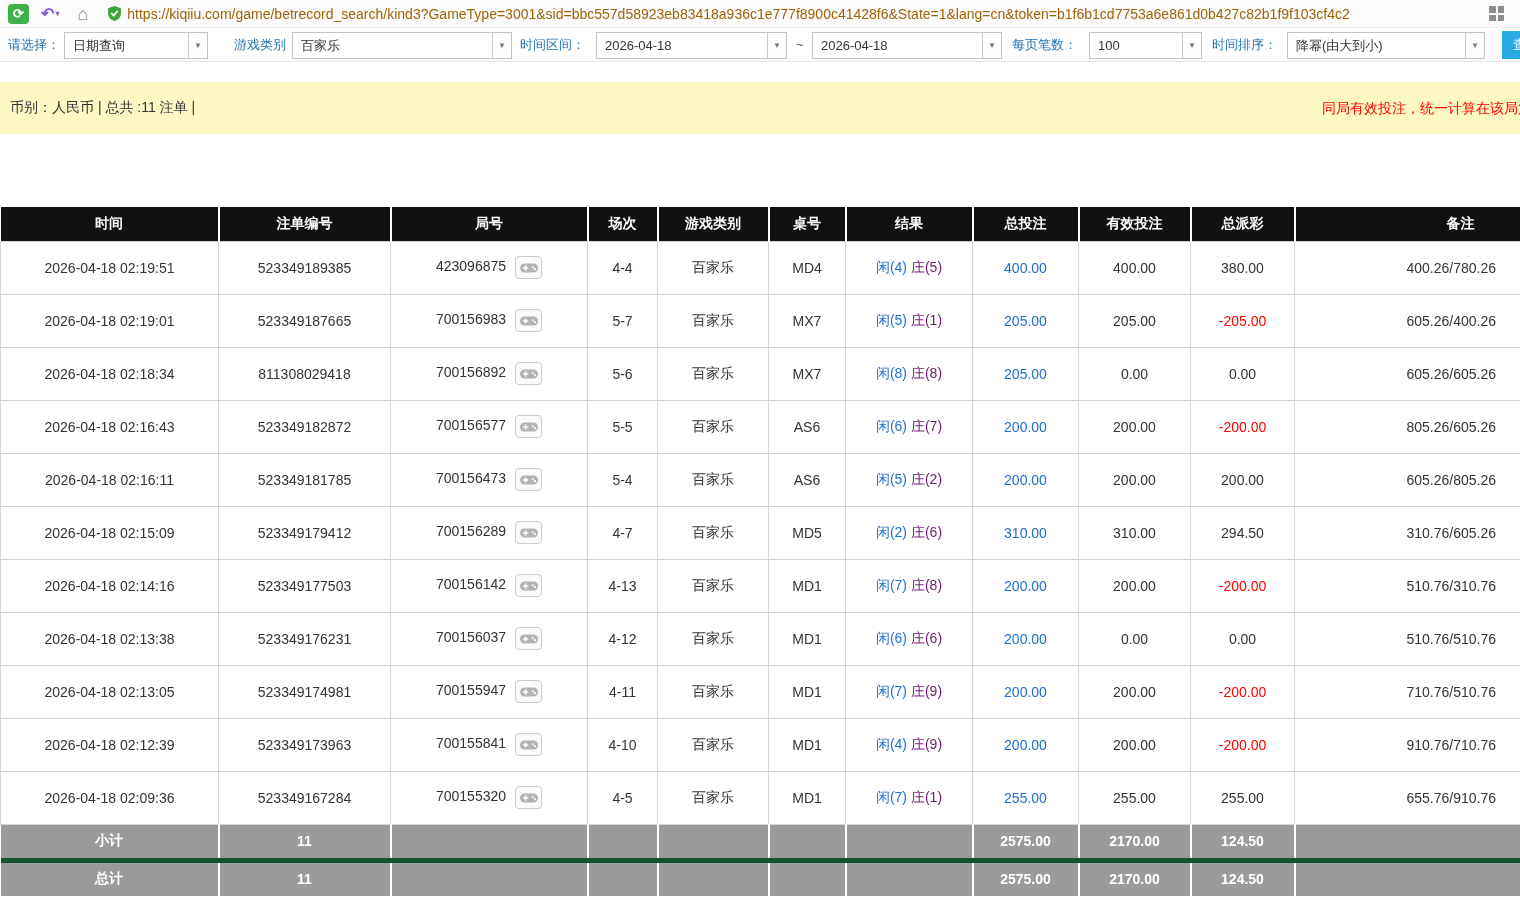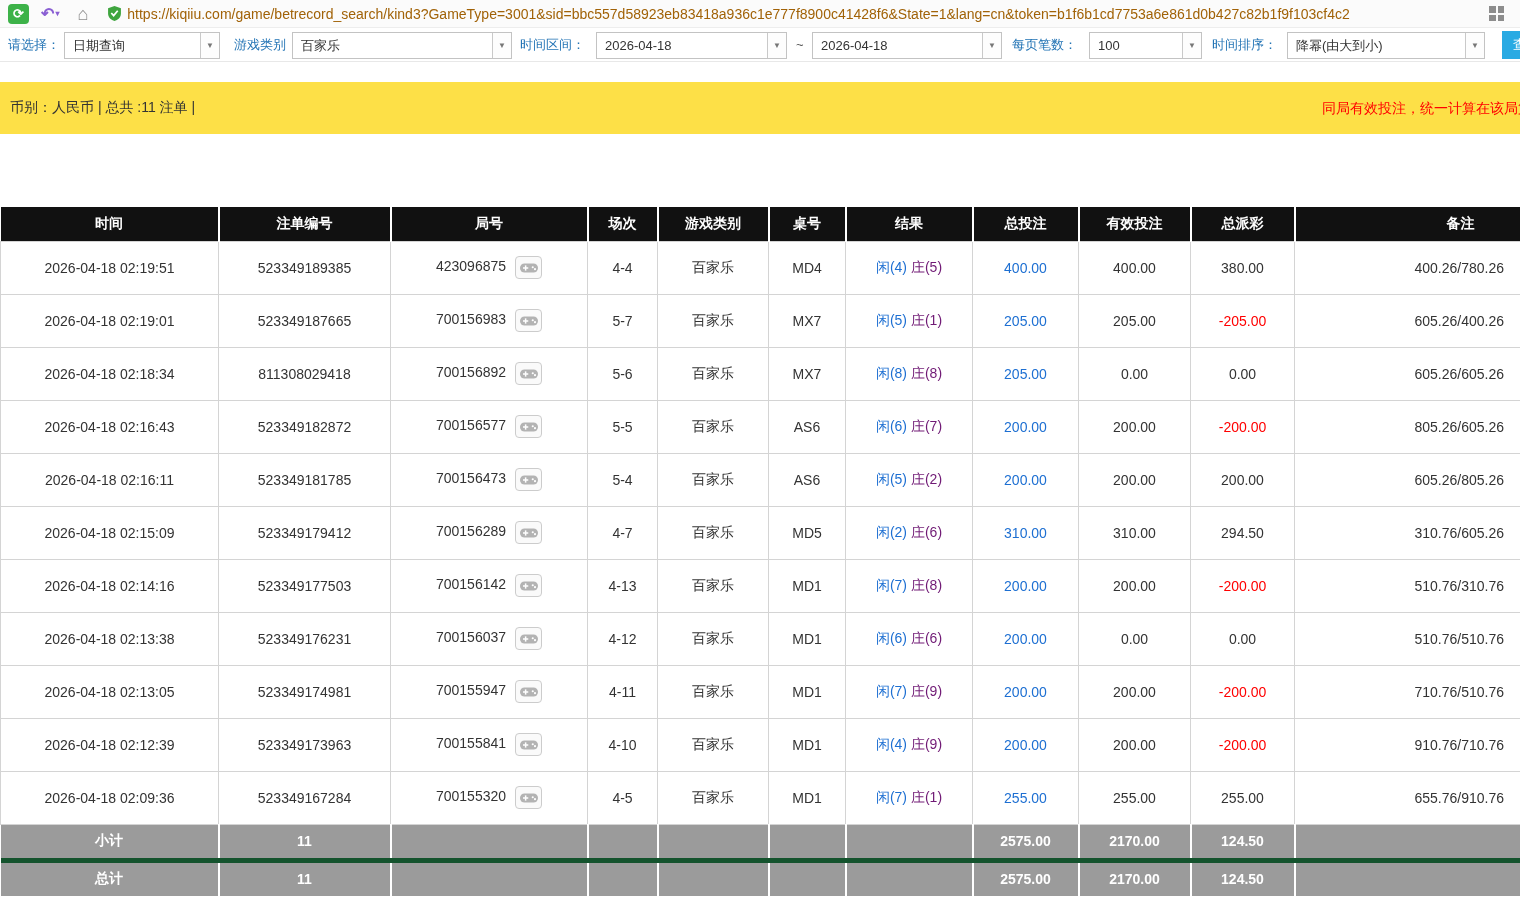--- a/index.html
+++ b/index.html
@@ -58,21 +58,21 @@
     font-size: 8px; color: #777; background: #fdfdfd;
   }
   .tilde { position: absolute; top: 0; line-height: 34px; font-size: 13px; color: #555; }
   .search-btn {
     position: absolute; left: 1502px; top: 3px; width: 48px; height: 28px;
     background: #29aae3; border: none; color: #fff; font-size: 13px; cursor: pointer;
   }
 
   
   .summary-bar {
-    position: relative; margin-top: 20px; height: 52px; background: #fde047;
+    position: relative; margin-top: 20px; height: 52px; background: #fef9c3;
     display: flex; align-items: center; padding-left: 10px; overflow: hidden;
   }
   .summary-left { font-size: 14px; color: #333; }
   .summary-right {
     position: absolute; left: 1322px; top: 0; line-height: 52px;
     font-size: 14px; color: #ff0000; white-space: nowrap;
   }
 
   
   table.records {
@@ -81,21 +81,21 @@
   thead th {
     background: #111; color: #fff; font-size: 14px; font-weight: bold;
     height: 34px; text-align: center; border-right: 2px solid #fff;
   }
   thead th:last-child { border-right: none; }
   thead th.h-note { text-align: right; padding-right: 46px; }
   tbody td {
     background: #fff; height: 53px; border: 1px solid #d4d4d4;
     font-size: 14px; color: #333; text-align: center; white-space: nowrap;
   }
-  tbody td.c-note { text-align: right; padding-right: 16px; }
+  tbody td.c-note { text-align: right; padding-right: 24px; }
   .blue { color: #1d6fd2; }
   .player { color: #1d6fd2; }
   .banker { color: #701a75; }
   .payout.neg { color: #ff0000; }
   .game-icon {
     display: inline-flex; align-items: center; justify-content: center;
     width: 27px; height: 23px; border: 1px solid #ccc; border-radius: 4px;
     background: #fafafa; margin-left: 9px; vertical-align: middle; cursor: pointer;
   }
   tfoot td {
@@ -124,21 +124,21 @@
   <span class="ext-icon">
       <i></i>
       <i></i>
       <i></i>
       <i></i>
     </span>
 </div>
 
 <div class="filter-bar">
   <span class="flabel" style="left:8px">请选择：</span>
-  <div class="sel" style="left:64px; width:156px">
+  <div class="sel" style="left:64px; width:144px">
     <span class="sel-val">日期查询</span>
     <span class="sel-arrow">▼</span>
   </div>
 
   <span class="flabel" style="left:234px">游戏类别</span>
   <div class="sel" style="left:292px; width:220px">
     <span class="sel-val">百家乐</span>
     <span class="sel-arrow">▼</span>
   </div>
 

